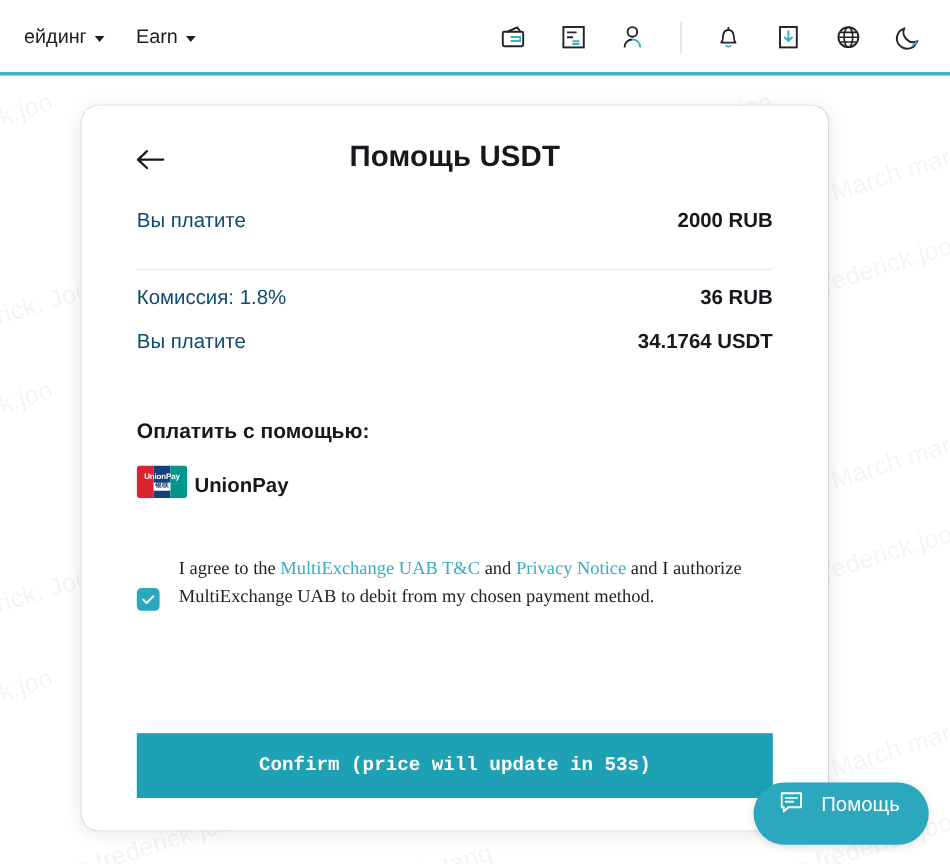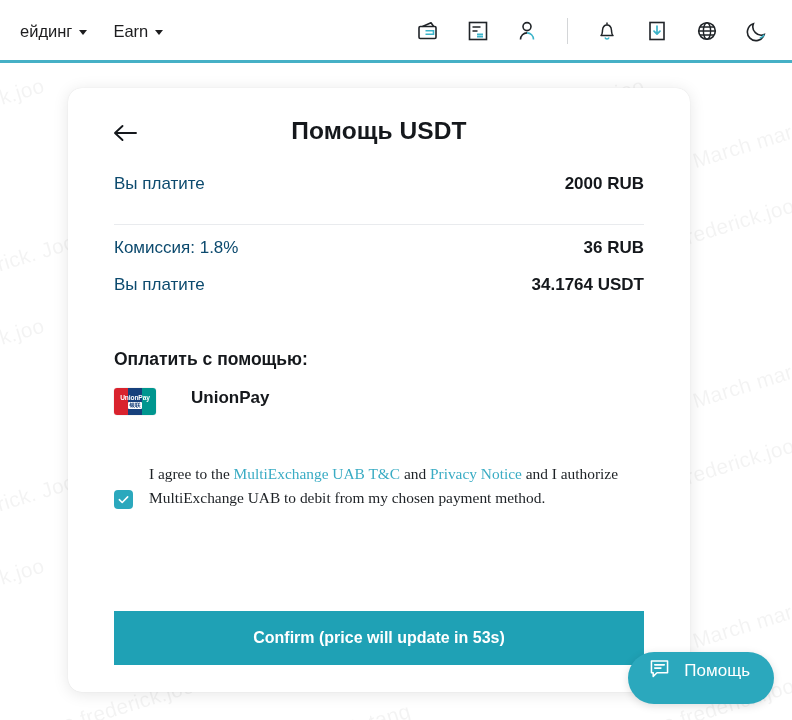--- a/index.html
+++ b/index.html
@@ -150,22 +150,22 @@
   }
 
   .pay-with {
     margin: 37px 46px 12px 46px;
     font-size: 17.5px;
     font-weight: bold;
     color: #15181c;
   }
   .method {
     display: flex;
-    align-items: flex-start;
-    gap: 35px;
+    align-items: flex-end;
+    gap: 6px;
     margin: 18px 46px 0 46px;
     cursor: pointer;
   }
   .up-logo {
     width: 42px; height: 27px;
     border-radius: 3px;
     overflow: hidden;
     position: relative;
     display: flex;
     box-shadow: 0 0 0 .5px rgba(0,0,0,.08);
@@ -233,21 +233,21 @@
   .confirm {
     position: absolute;
     left: 46px; right: 46px;
     top: 523px;
     height: 54px;
     background: #1fa1b5;
     border: none;
     color: #fff;
     font-size: 16px;
     font-weight: bold;
-    font-family: Liberation Sans, sans-serif;
+    font-family: Liberation Mono, monospace;
     cursor: pointer;
   }
 
   
   .help {
     position: absolute;
     right: 18px; bottom: 16px;
     height: 52px;
     padding: 0 24px 14px 20px;
     background: #2ba8bd;

